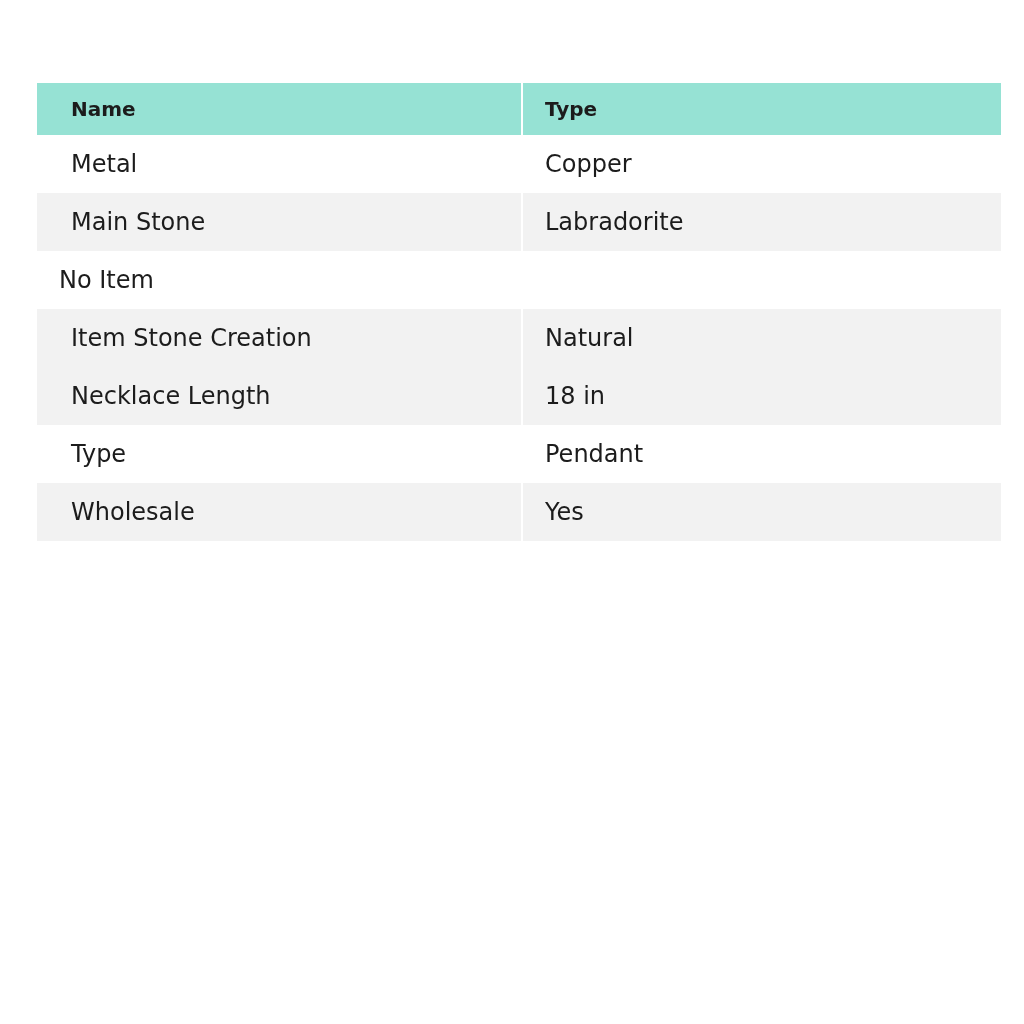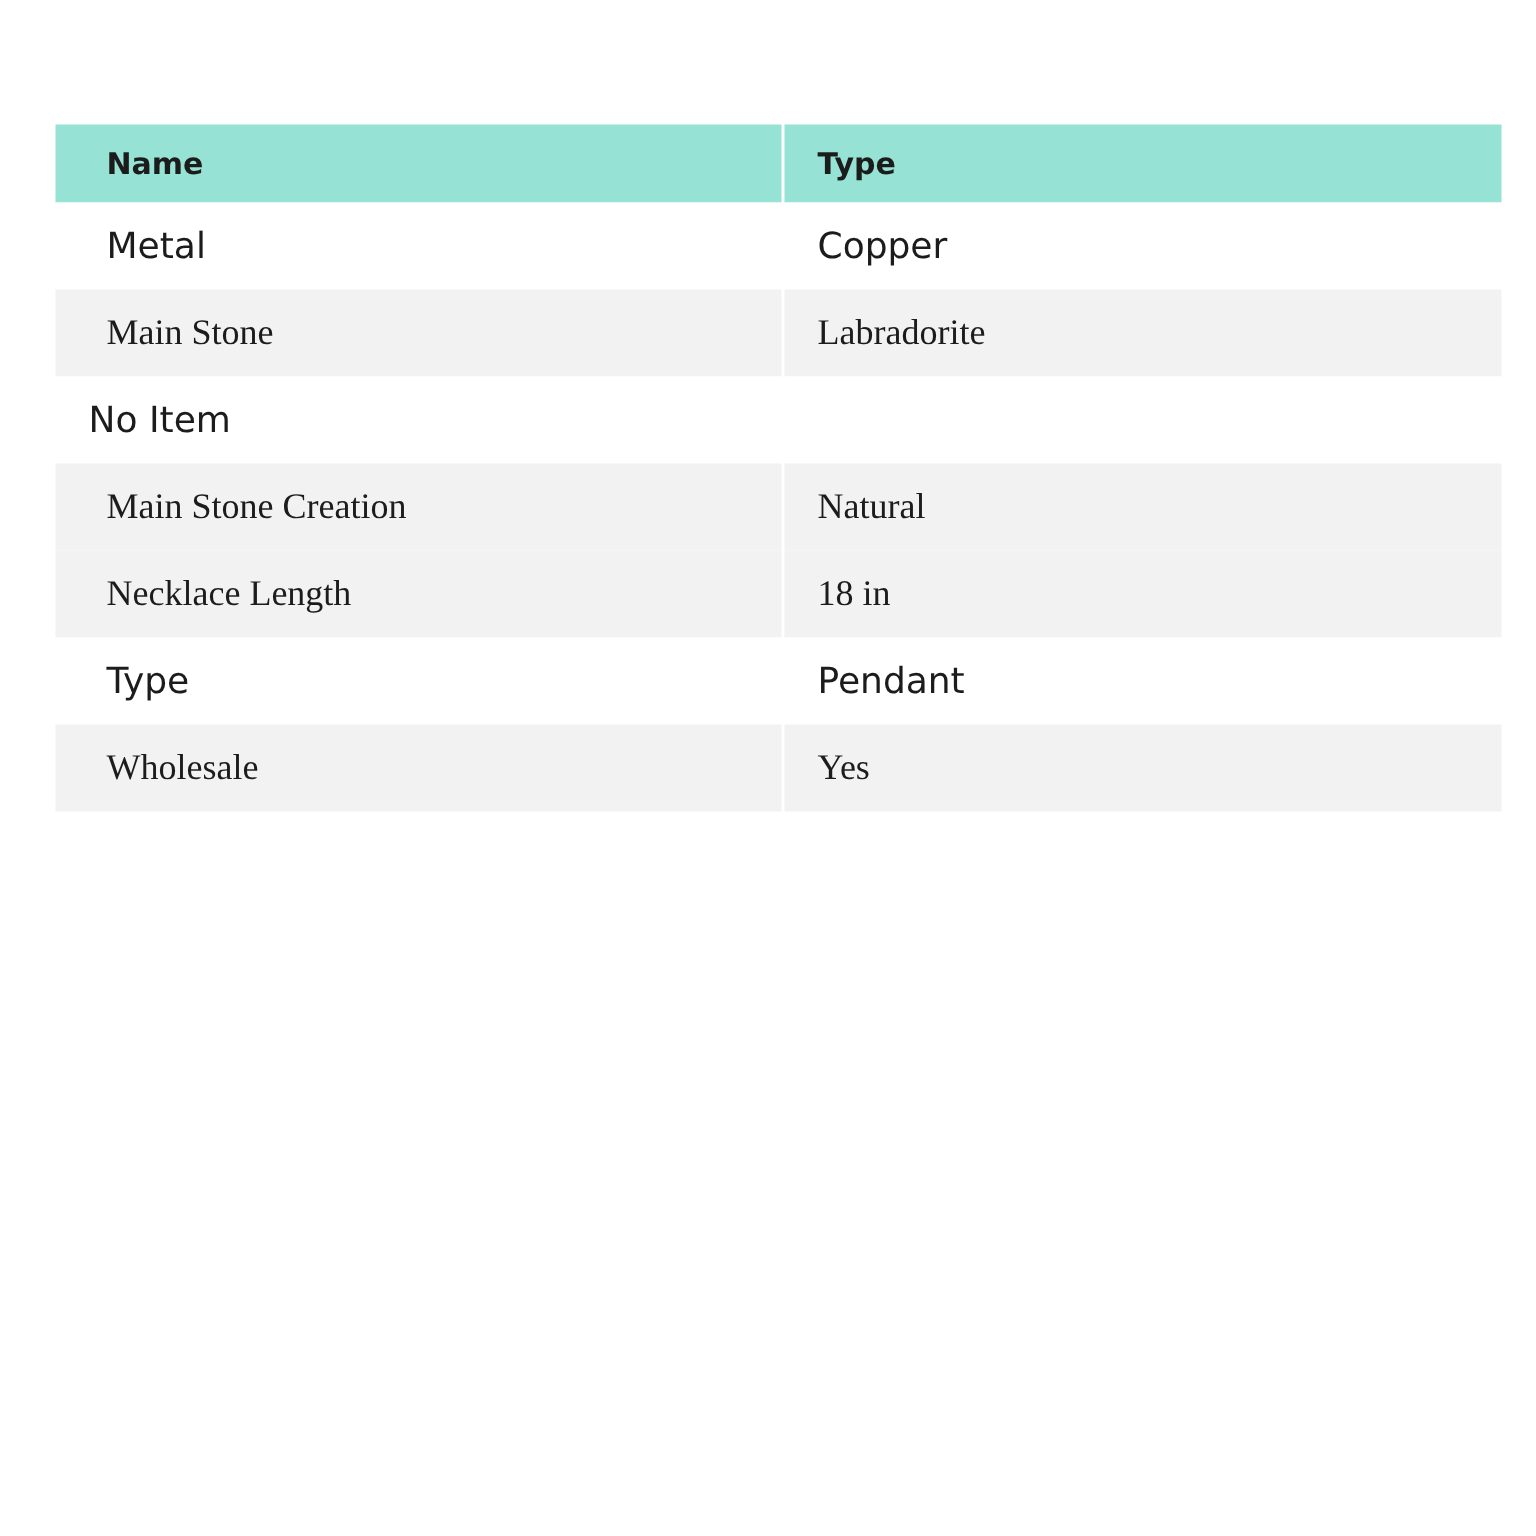--- a/index.html
+++ b/index.html
@@ -50,21 +50,21 @@
   }
   .value-cell {
     flex: 1 1 auto;
     padding-left: 22px;
   }
   .row.header .cell {
     background: var(--header-bg);
     font-weight: 700;
     font-size: 20px;
   }
-  .row.striped .cell { background: var(--stripe-bg); font-family: Liberation Serif, serif; }
+  .row.striped .cell { background: var(--stripe-bg); }
   .row.plain .cell { background: var(--row-bg); }
 </style>
 </head>
 <body>
 
 <div class="page">
   <div class="spec-table">
     <div class="row header">
       <div class="cell name-cell">Name</div>
       <div class="cell value-cell">Type</div>
@@ -75,21 +75,21 @@
           <div class="cell value-cell">Copper</div>
         </div>
         <div class="row striped">
           <div class="cell name-cell">Main Stone</div>
           <div class="cell value-cell">Labradorite</div>
         </div>
         <div class="row plain">
           <div class="cell value-cell">No Item</div>
         </div>
         <div class="row striped">
-          <div class="cell name-cell">Main Stone Creation</div>
+          <div class="cell name-cell">Item Stone Creation</div>
           <div class="cell value-cell">Natural</div>
         </div>
         <div class="row striped">
           <div class="cell name-cell">Necklace Length</div>
           <div class="cell value-cell">18 in</div>
         </div>
         <div class="row plain">
           <div class="cell name-cell">Type</div>
           <div class="cell value-cell">Pendant</div>
         </div>

